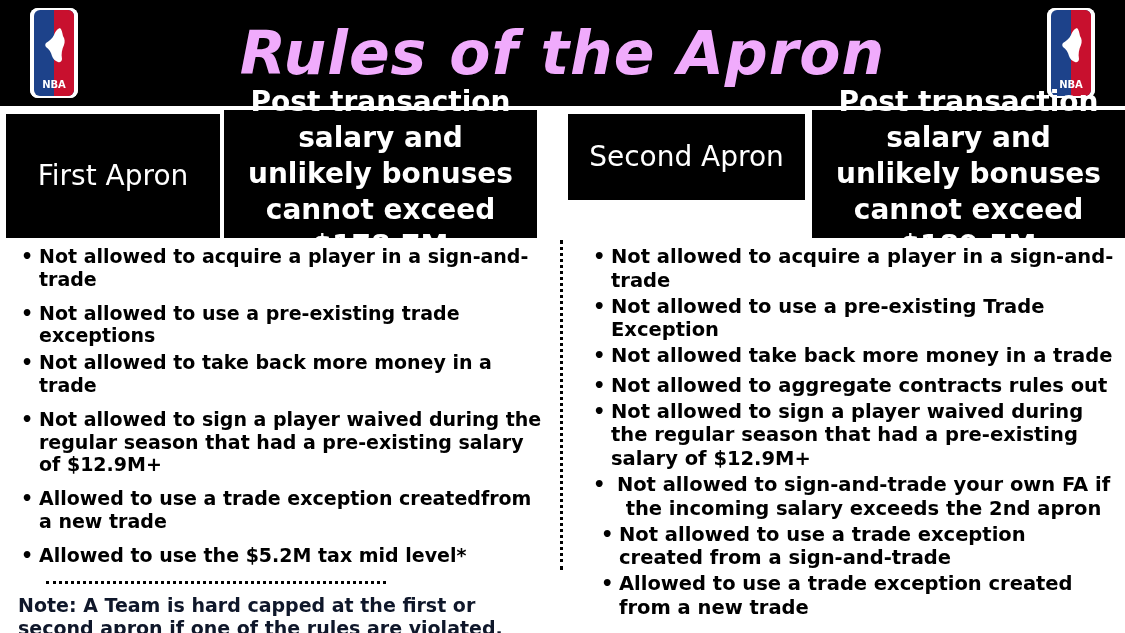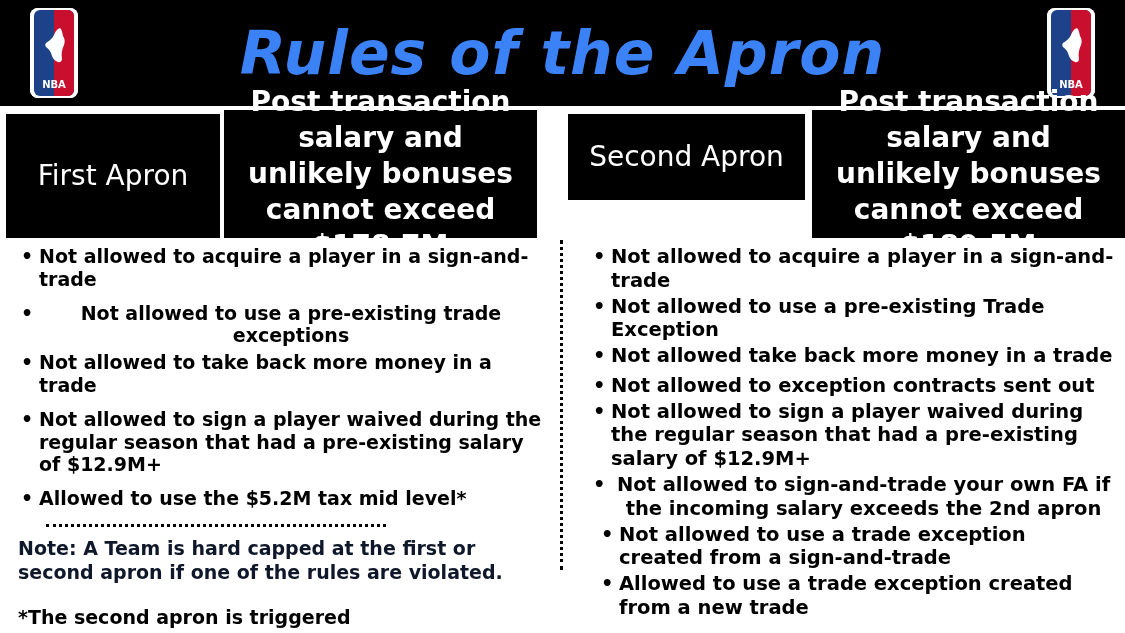--- a/index.html
+++ b/index.html
@@ -21,21 +21,21 @@
   .header {
     position: relative;
     width: 1125px;
     height: 106px;
     background: #000000;
     display: flex;
     align-items: center;
     justify-content: center;
   }
   .header-title {
-    color: #3b82f6;
+    color: #f0abfc;
     font-family: "DejaVu Sans", sans-serif;
     font-size: 60px;
     font-weight: bold;
     font-style: italic;
     letter-spacing: 1px;
     white-space: nowrap;
   }
   .nba-logo {
     position: absolute;
     top: 8px;
@@ -120,21 +120,21 @@
     left: 8px;
     top: 0;
   }
 
   
   #list-left li {
     font-size: 19px;
     line-height: 1.2;
     margin: 0 0 11px 4px;
   }
-  #list-left li:nth-child(2) { margin-bottom: 4px; text-align: center; }
+  #list-left li:nth-child(2) { margin-bottom: 4px; }
   #list-left li:nth-child(3) { margin-bottom: 11px; }
 
   
   #list-right li {
     font-size: 19.5px;
     line-height: 1.22;
     margin: 0 0 6px 10px;
   }
   #list-right li.tight { margin-bottom: 2px; }
   #list-right li.center-wrap { text-align: center; padding-left: 26px; }
@@ -205,35 +205,36 @@
 
   <div class="columns">
     <div class="divider"></div>
 
     <div class="col" id="col-left">
       <ul class="rules" id="list-left">
         <li>Not allowed to acquire a player in a sign-and-trade</li>
         <li>Not allowed to use a pre-existing trade exceptions</li>
         <li>Not allowed to take back more money in a trade</li>
         <li>Not allowed to sign a player waived during the regular season that had a pre-existing salary of $12.9M+</li>
+        <li>Allowed to use a trade exception createdfrom a new trade</li>
         <li>Allowed to use the $5.2M tax mid level*</li>
       </ul>
 
       <div class="dots"></div>
 
       <p class="note">Note: A Team is hard capped at the first or second apron if one of the rules are violated.</p>
       <p class="footnote">*The second apron is triggered</p>
     </div>
 
     <div class="col" id="col-right">
       <ul class="rules" id="list-right">
         <li class="tight">Not allowed to acquire a player in a sign-and-trade</li>
         <li class="tight">Not allowed to use a pre-existing Trade Exception</li>
         <li>Not allowed take back more money in a trade</li>
-        <li class="tight">Not allowed to exception contracts sent out</li>
+        <li class="tight">Not allowed to aggregate contracts rules out</li>
         <li class="tight">Not allowed to sign a player waived during the regular season that had a pre-existing salary of $12.9M+</li>
         <li class="center-wrap tight">Not allowed to sign-and-trade your own FA if the incoming salary exceeds the 2nd apron</li>
         <li class="indent tight">Not allowed to use a trade exception created from a sign-and-trade</li>
         <li class="indent tight">Allowed to use a trade exception created from a new trade</li>
 
       </ul>
     </div>
   </div>
 
 </div>

